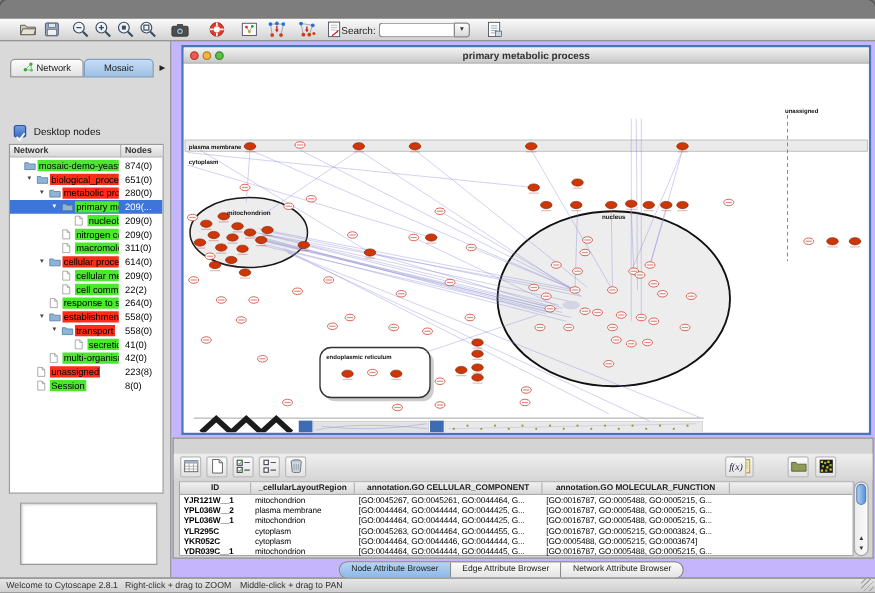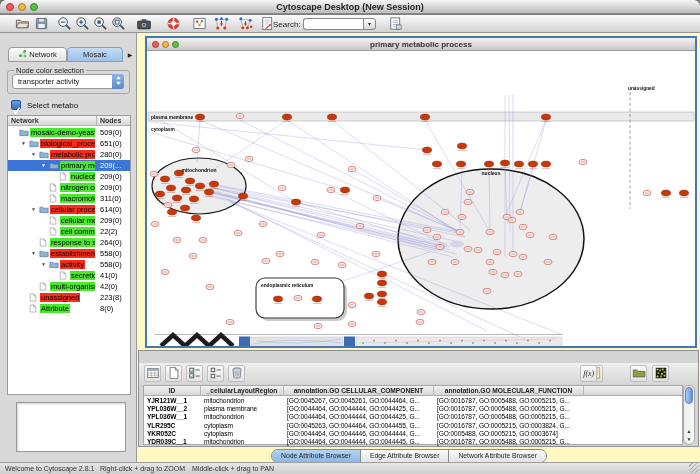--- a/index.html
+++ b/index.html
@@ -45,21 +45,21 @@
 .trow{position:absolute;left:0;width:100%;height:11px;font-size:7.5px;line-height:11px}
 .trow.sel{background:#3e75d8}
 .tarrow{position:absolute;font-size:5px;color:#444;top:0;line-height:11px}
 .ticon{position:absolute;top:1px}
 .tchip{position:absolute;top:1px;height:9px;line-height:9px;padding:0 1px;color:#000;white-space:nowrap;overflow:hidden}
 .chip-green{background:#4ce82e}
 .chip-red{background:#fb2d19}
 .tcount{position:absolute;left:90px;width:33px;padding-left:2px;color:#000;overflow:hidden;white-space:nowrap}
 #birdseye{position:absolute;left:16px;top:369px;width:110px;height:50px;background:#fff;border:1px solid #999;box-shadow:inset 1px 1px 2px rgba(0,0,0,.18)}
 
-#main{position:absolute;left:137px;top:33px;width:563px;height:429px;background:#fef9c3}
+#main{position:absolute;left:137px;top:33px;width:563px;height:429px;background:#c4b5fd}
 #netframe{position:absolute;left:8px;top:3px;width:552px;height:312px;border:2px solid #4575bb;background:#fff}
 #nf-titlebar{position:absolute;left:0;top:0;right:0;height:13px;background:linear-gradient(#f2f2f2,#c9c9c9);border-bottom:1px solid #9a9a9a}
 .ntl{position:absolute;top:3px;width:7px;height:7px;border-radius:50%}
 .ntl.r{left:5px;background:#f25a52;border:1px solid #ad3a32}
 .ntl.y{left:15px;background:#f5b43c;border:1px solid #b07d28}
 .ntl.g{left:25px;background:#58c342;border:1px solid #3a8a2a}
 #nf-title{position:absolute;left:0;right:0;text-align:center;font-size:8px;font-weight:bold;color:#333;line-height:13px}
 #canvas{position:absolute;left:0;top:13px;width:548px;height:295px;background:#fff;overflow:hidden}
 
 #datapanel{position:absolute;left:1px;top:317px;width:561px;height:97px;background:#d4d4d4;border:1px solid #909090}
@@ -86,26 +86,20 @@
 #st1{position:absolute;left:5px;line-height:12px}
 #st2{position:absolute;left:100px;line-height:12px}
 #st3{position:absolute;left:192px;line-height:12px}
 #grip{position:absolute;right:1px;bottom:1px;width:10px;height:10px;background:repeating-linear-gradient(135deg,transparent 0 2px,#aaa 2px 3px)}
 </style>
 </head>
 <body>
 
 <div id="win">
 
-  <div id="titlebar">
-    <span class="tl red"></span>
-    <span class="tl yellow"></span>
-    <span class="tl green"></span>
-    <span id="title">Cytoscape Desktop (New Session)</span>
-  </div>
 
   <div id="toolbar">
     <span id="search-label">Search:</span>
     <input id="search-input" value="" style="">
     <span id="search-drop"></span>
     <span id="tb-page" class="tbtn"><svg viewBox="0 0 16 16" width="15" height="15">
           <rect x="3" y="2" width="9.5" height="12" fill="#fff" stroke="#556" stroke-width="0.8"></rect>
           <path d="M5 5h5.5M5 7h5.5M5 9h5.5M5 11h3.5" stroke="#8899aa" stroke-width="0.7"></path>
           <rect x="9" y="9.5" width="5" height="4.5" fill="#cfd8e4" stroke="#556" stroke-width="0.6"></rect>
         </svg></span>
@@ -194,48 +188,38 @@
               <circle cx="7.5" cy="2.5" r="1.5" fill="#3aa53a"></circle>
               <circle cx="8" cy="8" r="1.3" fill="#66c366"></circle>
             </svg></span>
         <span>Network</span>
       </div>
       <div class="cptab" id="tab-mosaic">
         <span>Mosaic</span>
       </div>
       <div id="tab-arrow"></div>
     </div>
-    <div id="ncs">
-      <span id="ncs-legend">Node color selection</span>
-      <div id="ncs-dd">
-        <span>transporter activity</span>
-        <span id="ncs-stepper"><svg viewBox="0 0 10 14" width="9" height="13">
-              <path d="M5 2L7.5 5.5H2.5Z" fill="#fff"></path>
-              <path d="M5 12L2.5 8.5H7.5Z" fill="#fff"></path>
-            </svg></span>
-      </div>
-    </div>
     <div id="ncs-check">
       <span id="cb"><svg viewBox="0 0 10 10" width="9" height="9">
             <path d="M1.5 5l2.5 2.8L8.5 1.8" stroke="#fff" stroke-width="1.6" fill="none"></path>
           </svg></span>
-      <span id="cb-label">Select metabo</span>
+      <span id="cb-label">Desktop nodes</span>
     </div>
     <div id="treewrap">
       <div id="treehead">
         <span class="th1">Network</span>
         <span class="th2">Nodes</span>
       </div>
       <div id="treerows">
           <div class="trow" style="top: 0px;">
             <span class="ticon" style="left: 11px;"><svg viewBox="0 0 12 10" width="10" height="9">
                 <path d="M1 8.8V2.2h3.4l1 1.2H11v5.4z" fill="#8fb4d8" stroke="#4a6f96" stroke-width="0.7"></path>
               </svg></span>
             <span class="tchip chip-green" style="left: 22px; max-width: 65px;">mosaic-demo-yeast</span>
-            <span class="tcount">509(0)</span>
+            <span class="tcount">874(0)</span>
           </div>
           <div class="trow" style="top: 11px;">
             <span class="tarrow" style="left: 13px;">▼</span>
             <span class="ticon" style="left: 21px;"><svg viewBox="0 0 12 10" width="10" height="9">
                 <path d="M1 8.8V2.2h3.4l1 1.2H11v5.4z" fill="#8fb4d8" stroke="#4a6f96" stroke-width="0.7"></path>
               </svg></span>
             <span class="tchip chip-red" style="left: 32px; max-width: 55px;">biological_process</span>
             <span class="tcount">651(0)</span>
           </div>
           <div class="trow" style="top: 22px;">
@@ -316,21 +300,21 @@
                 <path d="M1 8.8V2.2h3.4l1 1.2H11v5.4z" fill="#8fb4d8" stroke="#4a6f96" stroke-width="0.7"></path>
               </svg></span>
             <span class="tchip chip-red" style="left: 42px; max-width: 45px;">establishment of lo</span>
             <span class="tcount">558(0)</span>
           </div>
           <div class="trow" style="top: 132px;">
             <span class="tarrow" style="left: 33px;">▼</span>
             <span class="ticon" style="left: 41px;"><svg viewBox="0 0 12 10" width="10" height="9">
                 <path d="M1 8.8V2.2h3.4l1 1.2H11v5.4z" fill="#8fb4d8" stroke="#4a6f96" stroke-width="0.7"></path>
               </svg></span>
-            <span class="tchip chip-red" style="left: 52px; max-width: 35px;">activity</span>
+            <span class="tchip chip-red" style="left: 52px; max-width: 35px;">transport</span>
             <span class="tcount">558(0)</span>
           </div>
           <div class="trow" style="top: 143px;">
             <span class="ticon" style="left: 51px;"><svg viewBox="0 0 10 11" width="8" height="9">
                 <path d="M1.5 1h4.5l2.5 2.5v6.5h-7z" fill="#fff" stroke="#888" stroke-width="0.7"></path>
                 <path d="M6 1v2.5h2.5" fill="none" stroke="#888" stroke-width="0.7"></path>
               </svg></span>
             <span class="tchip chip-green" style="left: 62px; max-width: 25px;">secretion</span>
             <span class="tcount">41(0)</span>
           </div>
@@ -348,21 +332,21 @@
                 <path d="M6 1v2.5h2.5" fill="none" stroke="#888" stroke-width="0.7"></path>
               </svg></span>
             <span class="tchip chip-red" style="left: 32px; max-width: 55px;">unassigned</span>
             <span class="tcount">223(8)</span>
           </div>
           <div class="trow" style="top: 176px;">
             <span class="ticon" style="left: 21px;"><svg viewBox="0 0 10 11" width="8" height="9">
                 <path d="M1.5 1h4.5l2.5 2.5v6.5h-7z" fill="#fff" stroke="#888" stroke-width="0.7"></path>
                 <path d="M6 1v2.5h2.5" fill="none" stroke="#888" stroke-width="0.7"></path>
               </svg></span>
-            <span class="tchip chip-green" style="left: 32px; max-width: 55px;">Attribute</span>
+            <span class="tchip chip-green" style="left: 32px; max-width: 55px;">Session</span>
             <span class="tcount">8(0)</span>
           </div>
         </div>
     </div>
     <div id="birdseye"></div>
   </div>
 
   <div id="main">
     <div id="netframe">
       <div id="nf-titlebar">

